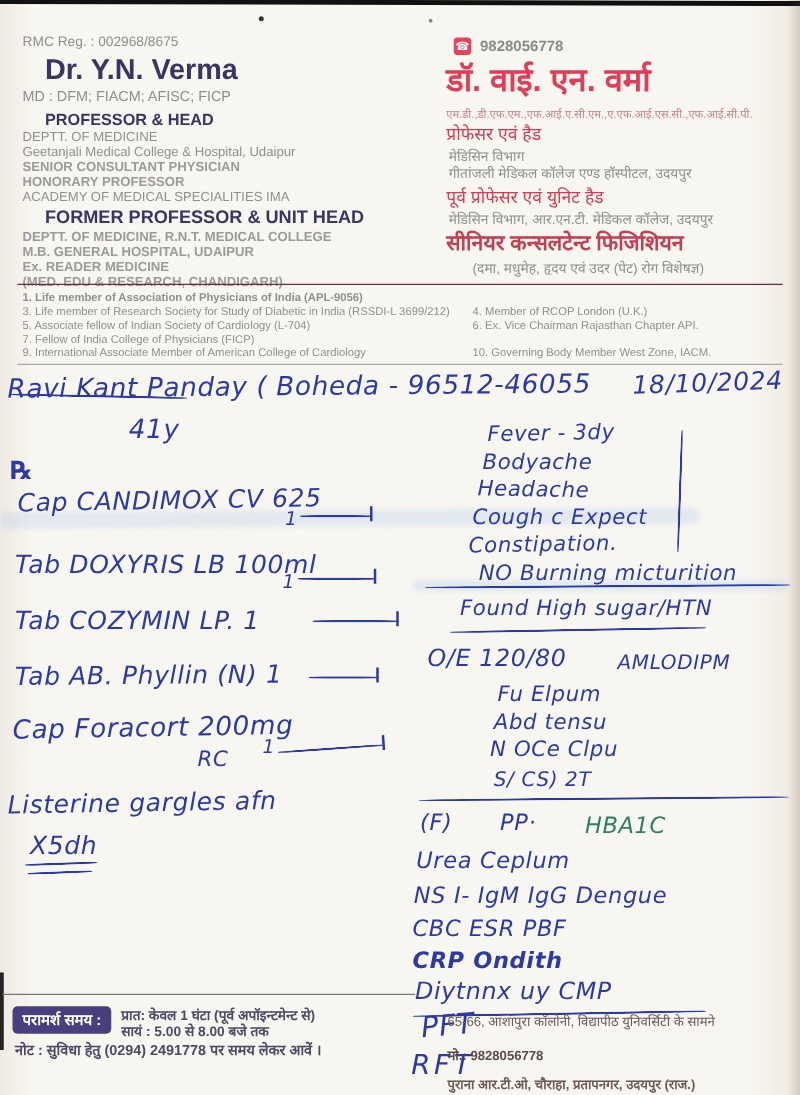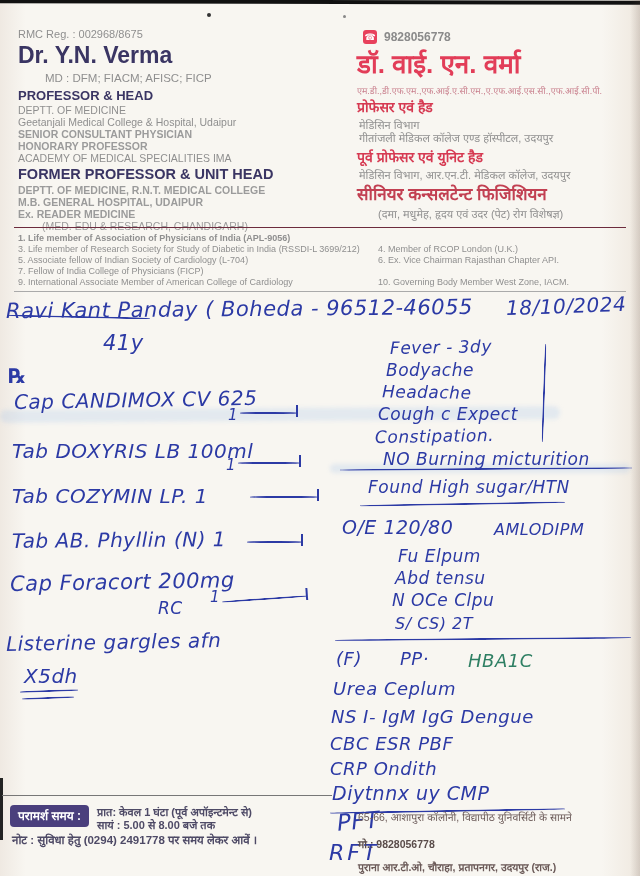--- a/index.html
+++ b/index.html
@@ -5,22 +5,22 @@
   html,body{margin:0;padding:0;background:#e9e6df;}
   .page{
     position:relative;width:640px;height:876px;overflow:hidden;
     background:
       linear-gradient(90deg, #efe9e2 0%, #f8f6f1 4%, #f8f6f1 94%, #efe8df 100%),
       #f8f6f1;
     font-family:"Liberation Sans", sans-serif;
   }
   .pt{position:absolute;white-space:nowrap;}
   .gray{color:#8f8f8f;}
-  .indigo{color:#3a3563;font-weight:bold;}
-  .crimson{color:#d63a52;font-weight:bold;}
+  .indigo{color:#3a3563;font-weight:bold;margin-left:18px;}
+  .crimson{color:#d63a52;font-weight:normal;}
   .hw{
     position:absolute;white-space:nowrap;
     font-family:"DejaVu Sans", sans-serif;
     font-style:italic;color:#2c3aa5;letter-spacing:.5px;
   }
   .ink-line{position:absolute;border-bottom:2px solid #2c3aa5;border-radius:40%;}
   .ink-line.tick::after{
     content:"";position:absolute;right:-1px;bottom:-5px;width:2px;height:12px;background:#2c3aa5;
   }
   .vline{position:absolute;border-left:2px solid #2c3aa5;border-radius:40%;}
@@ -44,32 +44,32 @@
   <div class="artifact" style="left:0;top:0;width:640px;height:4px;background:#111;transform:rotate(.15deg);"></div>
   <div class="artifact" style="left:207px;top:13px;width:4px;height:4px;border-radius:50%;background:#333;"></div>
   <div class="artifact" style="left:343px;top:15px;width:3px;height:3px;border-radius:50%;background:#888;"></div>
   <div class="artifact" style="left:0;top:778px;width:3px;height:62px;background:#222;"></div>
   <div class="smear" style="left:0;top:408px;width:560px;height:13px;transform:rotate(-.4deg);"></div>
   <div class="smear" style="left:330px;top:464px;width:300px;height:9px;"></div>
   <div class="artifact" style="right:0;top:0;width:10px;height:876px;background:linear-gradient(90deg,rgba(0,0,0,0),rgba(90,70,60,.18));"></div>
 
   <div class="pt gray" style="left:18px;top:28px;font-size:11px;">RMC Reg. : 002968/8675</div>
   <div class="pt indigo" style="left:18px;top:42px;font-size:23px;">Dr. Y.N. Verma</div>
-  <div class="pt gray" style="left:18px;top:72px;font-size:11.5px;margin-left:27px;">MD : DFM; FIACM; AFISC; FICP</div>
+  <div class="pt gray" style="left:18px;top:72px;font-size:11.5px;">MD : DFM; FIACM; AFISC; FICP</div>
   <div class="pt indigo" style="left:18px;top:88px;font-size:13px;">PROFESSOR &amp; HEAD</div>
   <div class="pt gray" style="left:18px;top:104px;font-size:10.5px;">DEPTT. OF MEDICINE</div>
   <div class="pt gray" style="left:18px;top:116px;font-size:10.5px;">Geetanjali Medical College &amp; Hospital, Udaipur</div>
   <div class="pt gray" style="left:18px;top:128px;font-size:10.5px;font-weight:bold;color:#9b9b9b;">SENIOR CONSULTANT PHYSICIAN</div>
   <div class="pt gray" style="left:18px;top:140px;font-size:10.5px;font-weight:bold;color:#9b9b9b;">HONORARY PROFESSOR</div>
   <div class="pt gray" style="left:18px;top:152px;font-size:10.5px;">ACADEMY OF MEDICAL SPECIALITIES IMA</div>
   <div class="pt indigo" style="left:18px;top:166px;font-size:14.5px;">FORMER PROFESSOR &amp; UNIT HEAD</div>
   <div class="pt gray" style="left:18px;top:184px;font-size:10.5px;font-weight:bold;color:#9b9b9b;">DEPTT. OF MEDICINE, R.N.T. MEDICAL COLLEGE</div>
   <div class="pt gray" style="left:18px;top:196px;font-size:10.5px;font-weight:bold;color:#9b9b9b;">M.B. GENERAL HOSPITAL, UDAIPUR</div>
   <div class="pt gray" style="left:18px;top:208px;font-size:10.5px;font-weight:bold;color:#9b9b9b;">Ex. READER MEDICINE</div>
-  <div class="pt gray" style="left:18px;top:220px;font-size:10.5px;font-weight:normal;color:#9b9b9b;margin-left:24px;">(MED. EDU &amp; RESEARCH, CHANDIGARH)</div>
+  <div class="pt gray" style="left:18px;top:220px;font-size:10.5px;font-weight:bold;color:#9b9b9b;">(MED. EDU &amp; RESEARCH, CHANDIGARH)</div>
 
   <div class="phone-badge" style="left:363px;top:30px;">☎</div>
   <div class="pt" style="left:384px;top:30px;font-size:12px;color:#8a8a8a;font-weight:bold;">9828056778</div>
   <div class="pt" style="left:357px;top:45px;font-size:26px;font-weight:bold;color:#e23d58;">डॉ. वाई. एन. वर्मा</div>
   <div class="pt" style="left:357px;top:84px;font-size:9px;color:#c9808e;">एम.डी.,डी.एफ.एम.,एफ.आई.ए.सी.एम.,ए.एफ.आई.एस.सी.,एफ.आई.सी.पी.</div>
   <div class="pt crimson" style="left:357px;top:97px;font-size:14px;">प्रोफेसर एवं हैड</div>
   <div class="pt gray" style="left:359px;top:117px;font-size:11px;">मेडिसिन विभाग</div>
   <div class="pt gray" style="left:359px;top:130px;font-size:11px;">गीतांजली मेडिकल कॉलेज एण्ड हॉस्पीटल, उदयपुर</div>
   <div class="pt crimson" style="left:357px;top:147px;font-size:14px;">पूर्व प्रोफेसर एवं युनिट हैड</div>
   <div class="pt gray" style="left:359px;top:167px;font-size:11px;">मेडिसिन विभाग, आर.एन.टी. मेडिकल कॉलेज, उदयपुर</div>
@@ -136,21 +136,21 @@
   <div class="hw" style="left:392px;top:590px;font-size:17px;">N OCe Clpu</div>
   <div class="hw" style="left:395px;top:614px;font-size:16px;">S/ CS) 2T</div>
 
   <div class="ink-line" style="left:335px;top:638px;width:296px;transform:rotate(-.5deg);"></div>
   <div class="hw" style="left:336px;top:648px;font-size:18px;">(F)</div>
   <div class="hw" style="left:400px;top:648px;font-size:18px;">PP·</div>
   <div class="hw" style="left:468px;top:650px;font-size:18px;color:#2e7f63;">HBA1C</div>
   <div class="hw" style="left:333px;top:678px;font-size:18px;">Urea Ceplum</div>
   <div class="hw" style="left:331px;top:706px;font-size:18px;">NS I- IgM IgG Dengue</div>
   <div class="hw" style="left:330px;top:733px;font-size:18px;">CBC ESR PBF</div>
-  <div class="hw" style="left:330px;top:758px;font-size:18px;">CRP Ondith</div>
+  <div class="hw" style="left:330px;top:758px;font-size:18px;font-weight:bold;">CRP Ondith</div>
   <div class="hw" style="left:332px;top:782px;font-size:19px;">Diytnnx uy CMP</div>
   <div class="ink-line" style="left:330px;top:810px;width:235px;transform:rotate(-1deg);"></div>
   <div class="hw" style="left:337px;top:808px;font-size:23px;transform:rotate(-5deg);">PFT</div>
   <div class="hw" style="left:329px;top:840px;font-size:22px;letter-spacing:3px;">RFT</div>
 
   <div class="hline" style="left:2px;top:795px;width:330px;border-color:#777;"></div>
   <div class="footer-badge" style="left:10px;top:805px;">परामर्श समय :</div>
   <div class="pt" style="left:97px;top:804px;font-size:11px;color:#4e4a66;font-weight:600;">प्रात: केवल 1 घंटा (पूर्व अपॉइन्टमेन्ट से)</div>
   <div class="pt" style="left:97px;top:817px;font-size:11px;color:#4e4a66;font-weight:600;">सायं : 5.00 से 8.00 बजे तक</div>
   <div class="pt" style="left:12px;top:832px;font-size:11.5px;color:#4e4a66;font-weight:600;">नोट : सुविधा हेतु (0294) 2491778 पर समय लेकर आवें ।</div>

